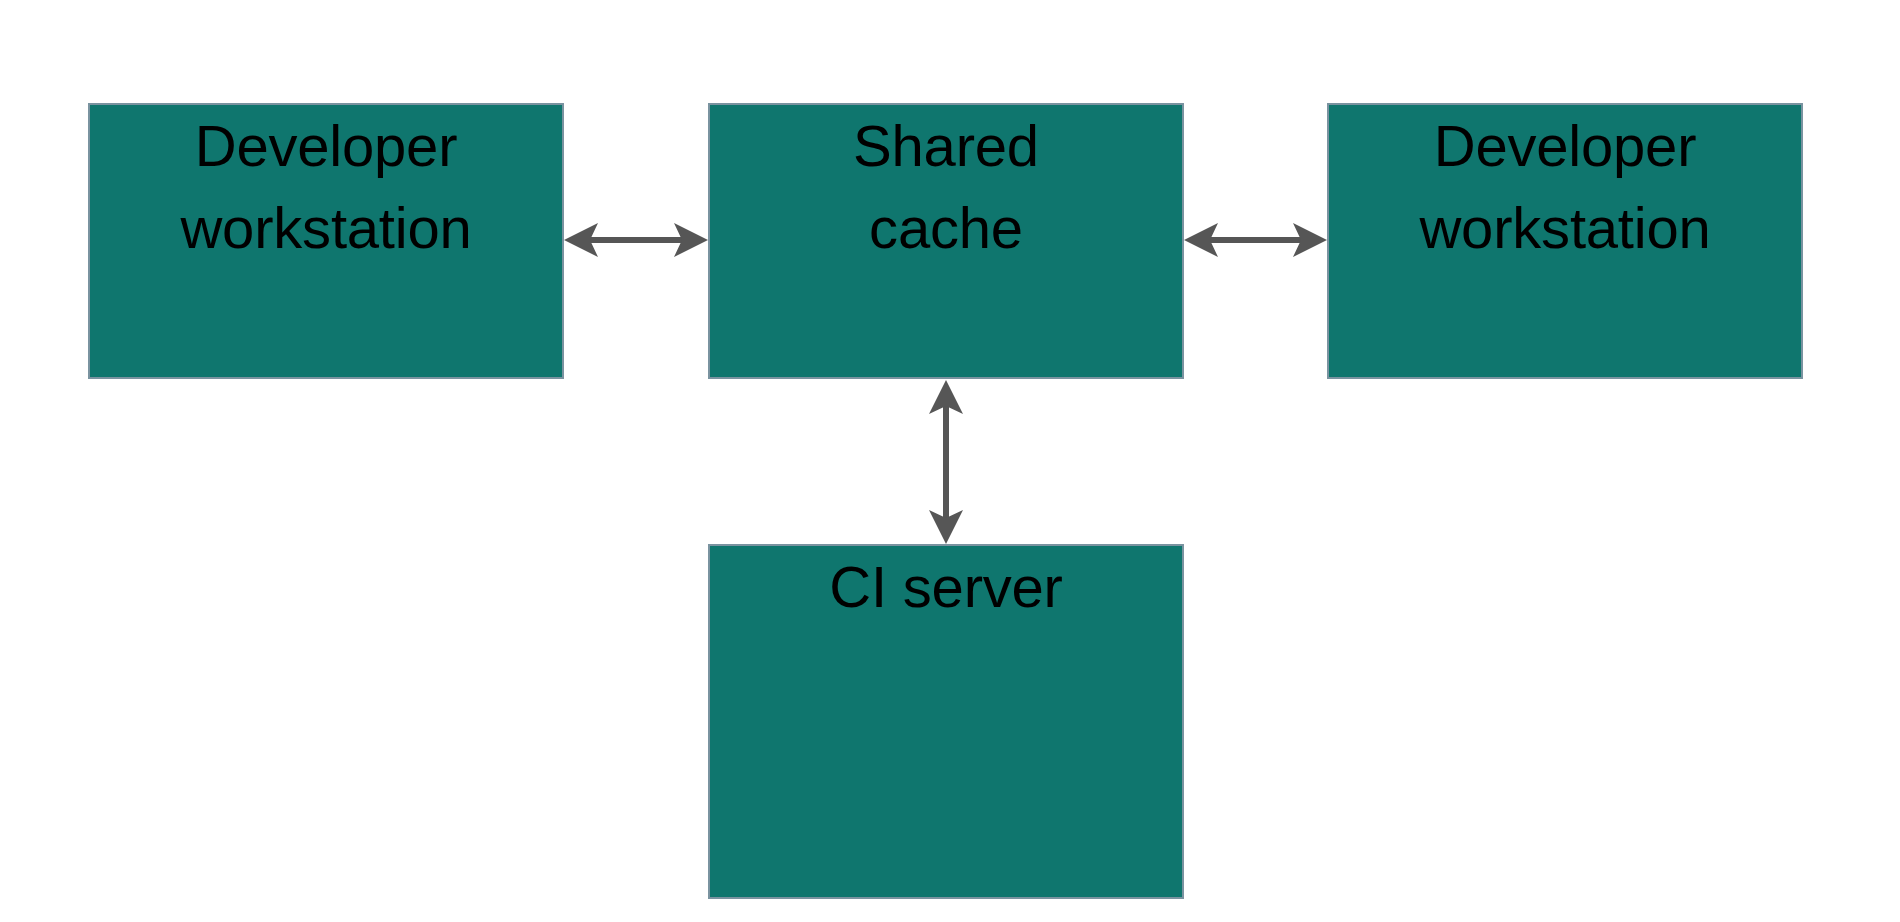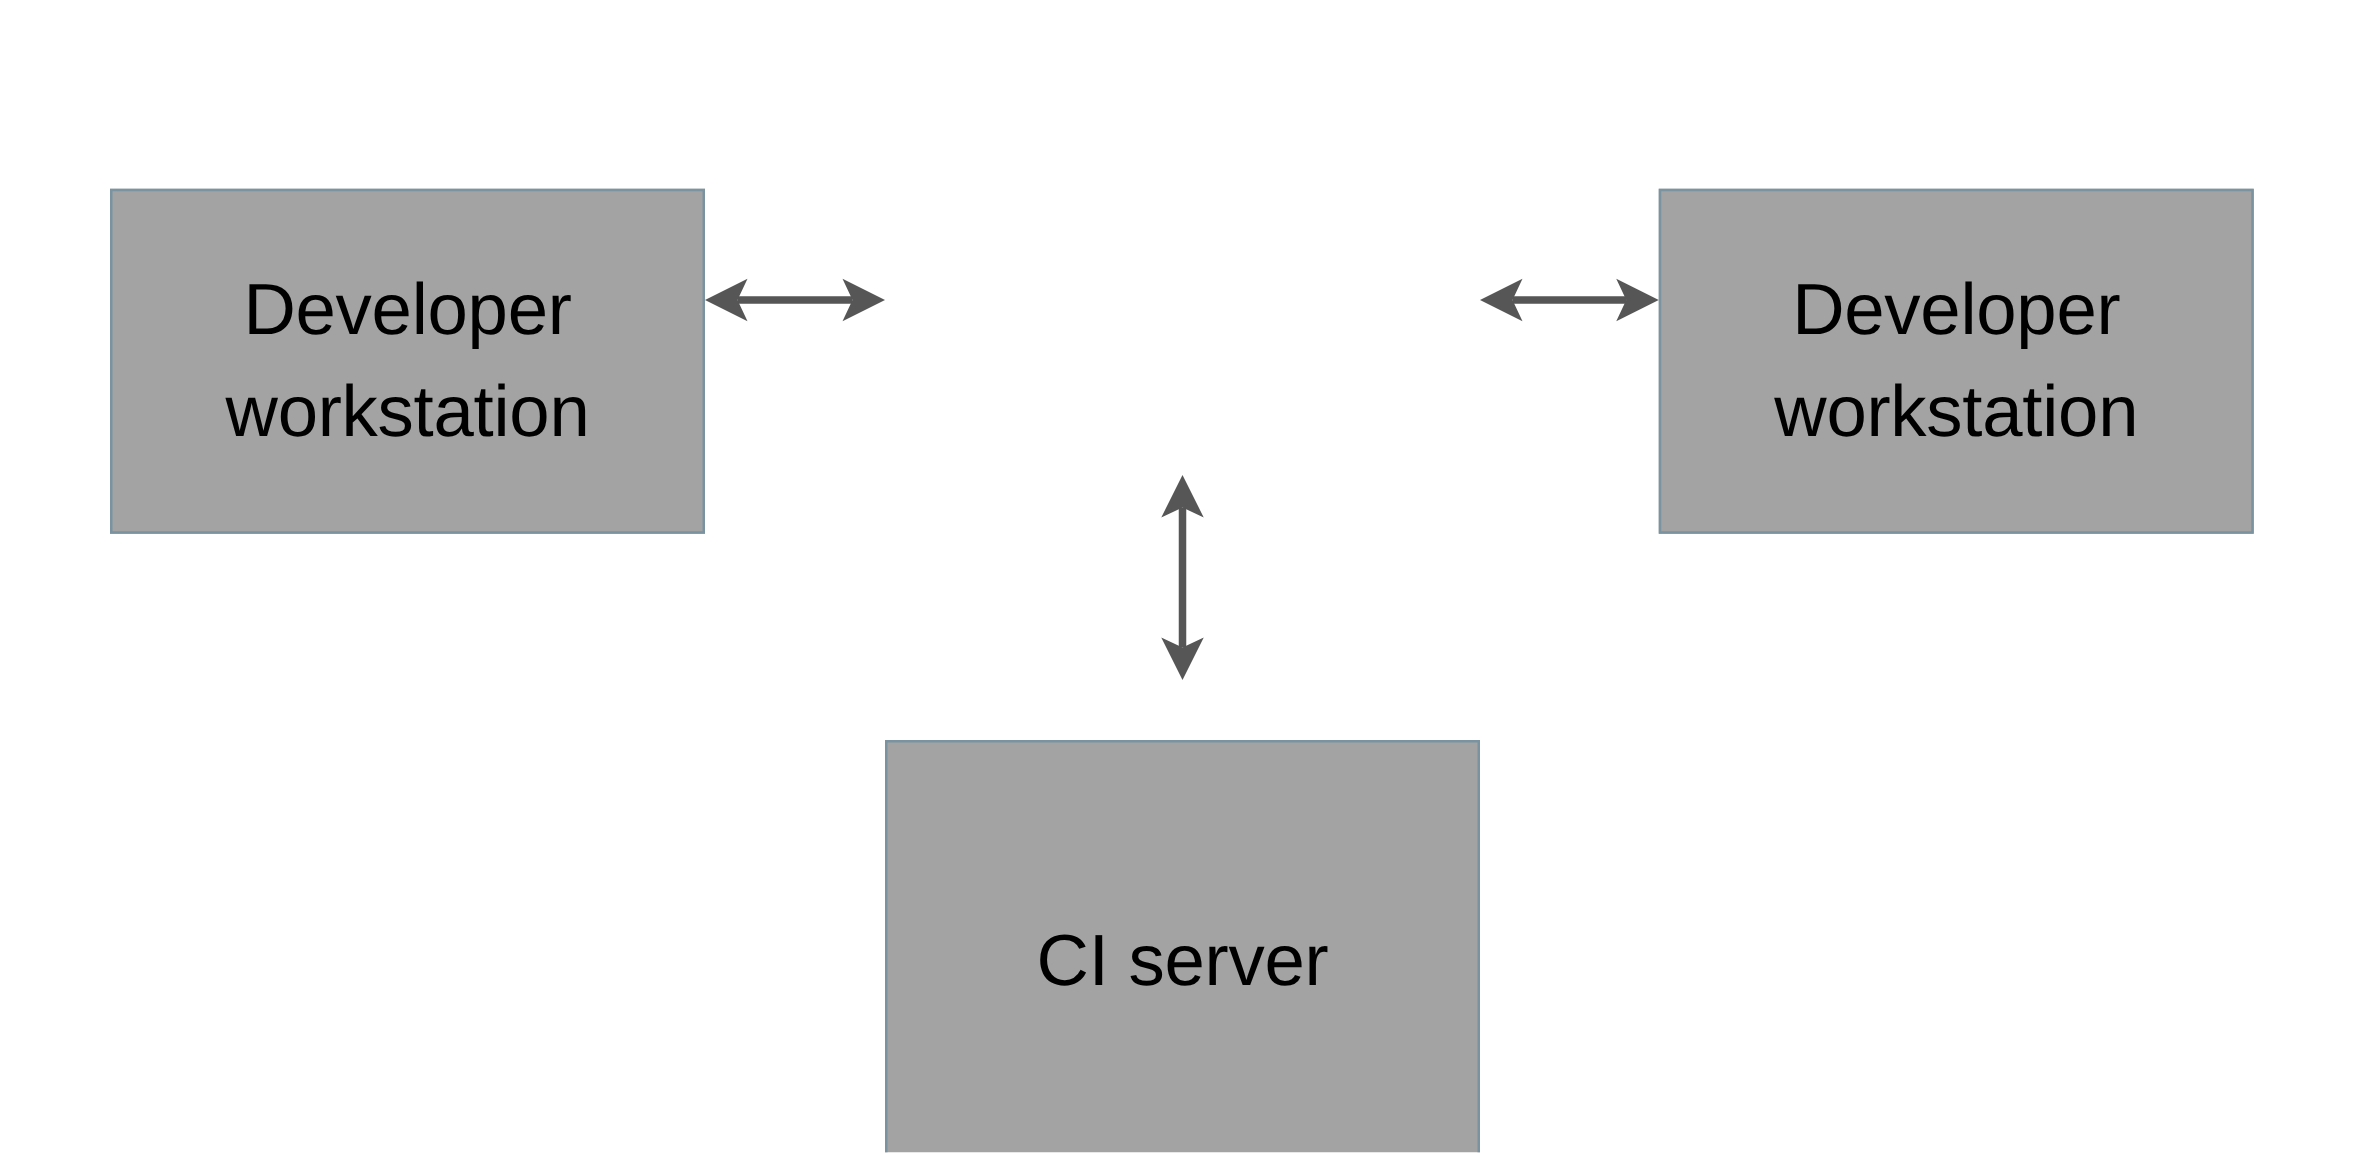--- a/index.html
+++ b/index.html
@@ -13,27 +13,26 @@
   #canvas {
     position: relative;
     width: 1900px;
     height: 922px;
     background: #ffffff;
     overflow: hidden;
   }
   .node {
     position: absolute;
     box-sizing: border-box;
-    background: #a3a3a3;
+    background: #0f766e;
     border: 2px solid #7a93a0;
     display: flex;
-    align-items: center;
+    align-items: flex-start;
     justify-content: center;
     text-align: center;
-    margin-top: 48px;
   }
   .node-label {
     color: #000000;
     font-family: "Liberation Sans", sans-serif;
     font-size: 58px;
     line-height: 1.42;
     letter-spacing: -0.2px;
     font-weight: 400;
     white-space: pre-line;
     width: 110%;
@@ -50,20 +49,24 @@
 </head>
 <body>
 
 <div id="canvas">
 
   <div class="node" style="left:88px; top:103px; width:476px; height:276px;">
     <div class="node-label">Developer
 workstation</div>
   </div>
 
+  <div class="node" style="left:708px; top:103px; width:476px; height:276px;">
+    <div class="node-label">Shared
+cache</div>
+  </div>
 
   <div class="node" style="left:1327px; top:103px; width:476px; height:276px;">
     <div class="node-label">Developer
 workstation</div>
   </div>
 
   <div class="node" style="left:708px; top:544px; width:476px; height:355px;">
     <div class="node-label">CI server</div>
   </div>
 

